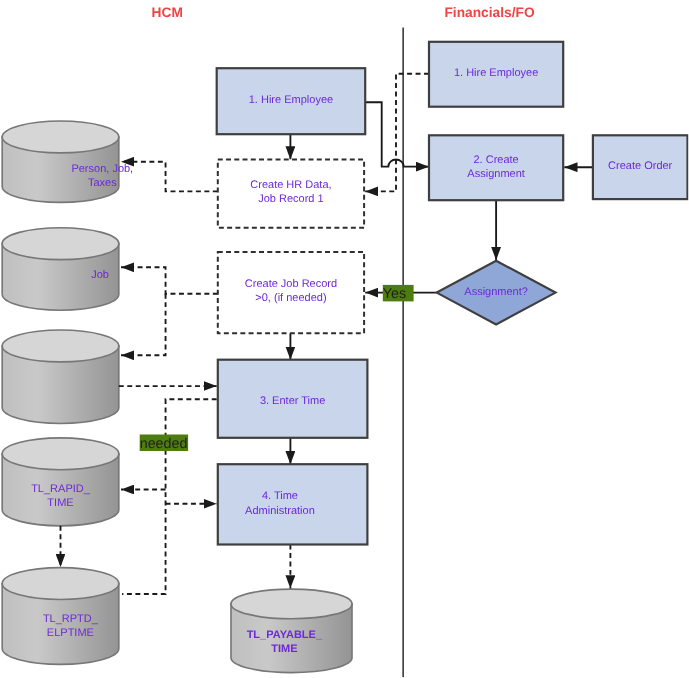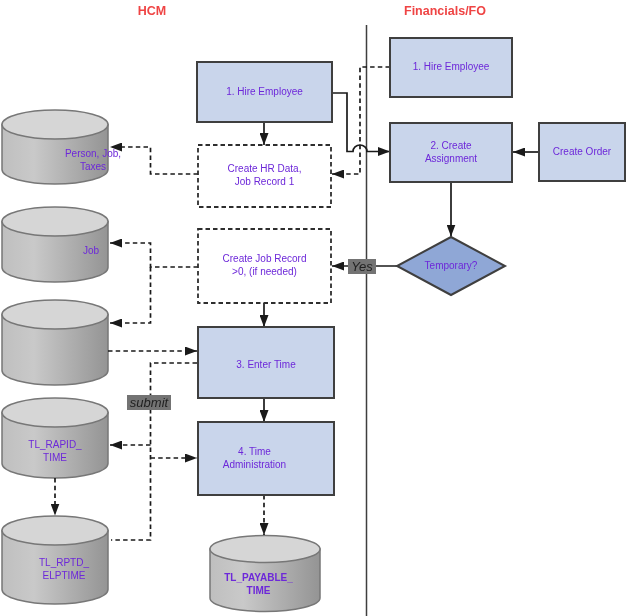--- a/index.html
+++ b/index.html
@@ -11,22 +11,22 @@
   .lbl{
     position:absolute;display:flex;align-items:center;justify-content:center;
     text-align:center;white-space:pre-line;font-size:10px;line-height:1.26;
     color:#6d28d9;pointer-events:none;
   }
   .hdr{
     position:absolute;font-weight:bold;font-size:12.5px;color:#ef4444;
     text-align:center;white-space:pre;
   }
   .tag{
-    position:absolute;background:#737373;font-size:13px;color:#1f1f1f;
-    text-align:center;line-height:15px;white-space:pre;font-style:italic;
+    position:absolute;background:#4d7c0f;font-size:13px;color:#1f1f1f;
+    text-align:left;line-height:15px;white-space:pre;
   }
 </style>
 </head>
 <body>
 
 <div class="stage">
 
   <svg width="626" height="616" viewBox="0 0 626 616">
     <defs>
       <linearGradient id="cylg" x1="0" y1="0" x2="1" y2="0">
@@ -116,28 +116,28 @@
   <div class="lbl" style="left:198px;top:229px;width:133px;height:74px;">Create Job Record
 &gt;0, (if needed)</div>
   <div class="lbl" style="left:198px;top:327px;width:136px;height:76px;">3. Enter Time</div>
   <div class="lbl" style="left:198px;top:422px;width:113px;height:73px;">4. Time
 Administration</div>
 
   <div class="lbl" style="left:390px;top:38px;width:122px;height:59px;">1. Hire Employee</div>
   <div class="lbl" style="left:390px;top:123px;width:122px;height:59px;">2. Create
 Assignment</div>
   <div class="lbl" style="left:539px;top:123px;width:86px;height:58px;border-radius:27px;">Create Order</div>
-  <div class="lbl" style="left:397px;top:237px;width:108px;height:58px;">Temporary?</div>
+  <div class="lbl" style="left:397px;top:237px;width:108px;height:58px;">Assignment?</div>
 
   <div class="lbl" style="left:20px;top:144px;width:106px;height:34px;padding-left:20px;">Person, Job,
 Taxes</div>
   <div class="lbl" style="left:2px;top:243px;width:106px;height:16px;margin-left:36px;">Job</div>
   <div class="lbl" style="left:2px;top:435px;width:106px;height:33px;">TL_RAPID_
 TIME</div>
   <div class="lbl" style="left:2px;top:553px;width:124px;height:33px;">TL_RPTD_
 ELPTIME</div>
   <div class="lbl" style="left:210px;top:568px;width:97px;height:33px;font-weight:bold;">TL_PAYABLE_
 TIME</div>
 
   <div class="tag" style="left:348px;top:259px;width:28px;height:15px;">Yes</div>
-  <div class="tag" style="left:127px;top:395px;width:44px;height:15px;">submit</div>
+  <div class="tag" style="left:127px;top:395px;width:44px;height:15px;">needed</div>
 
 </div>
 
 </body></html>

